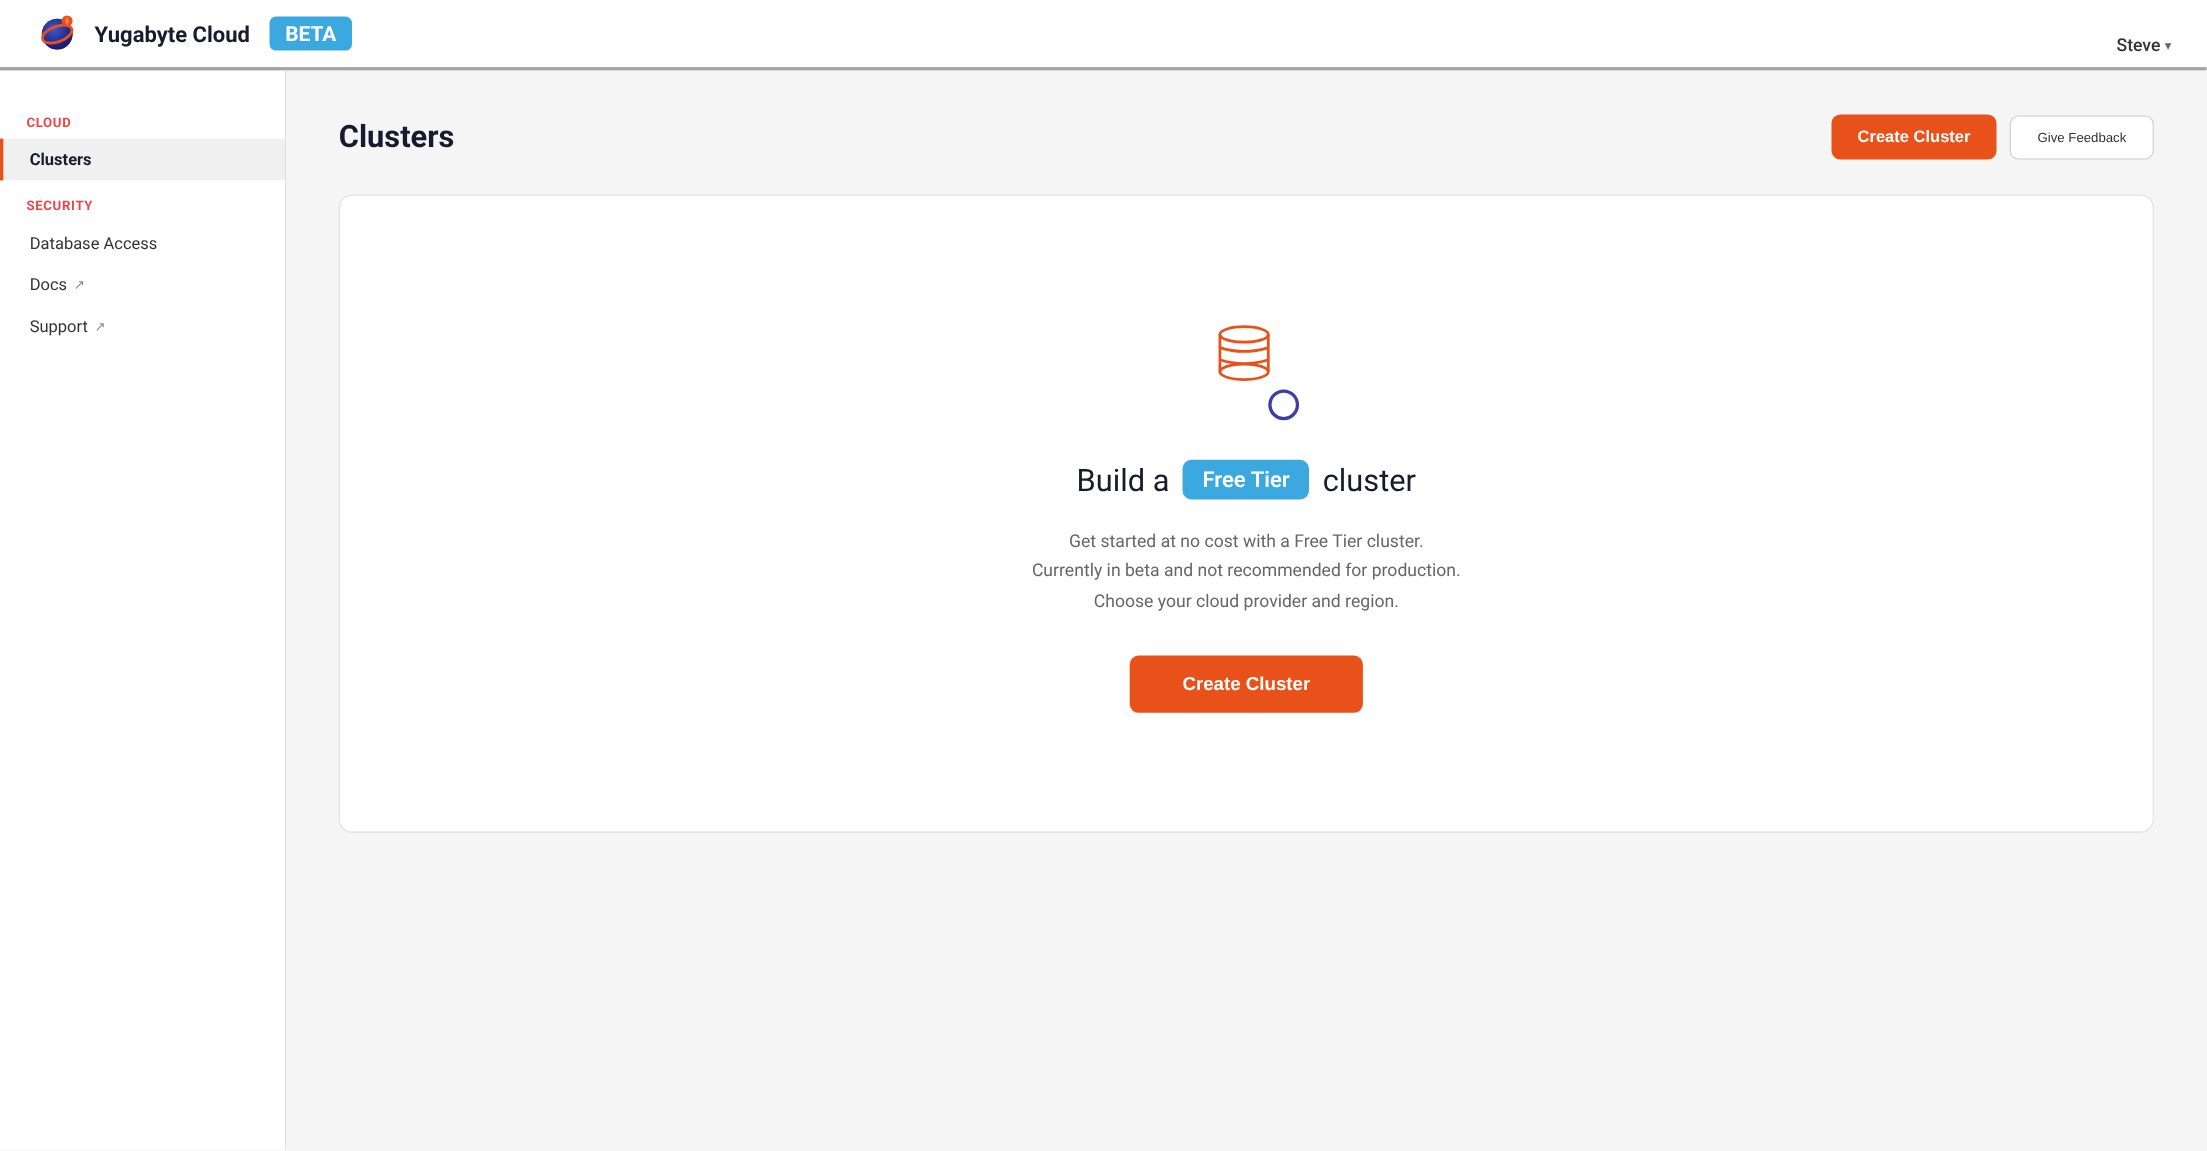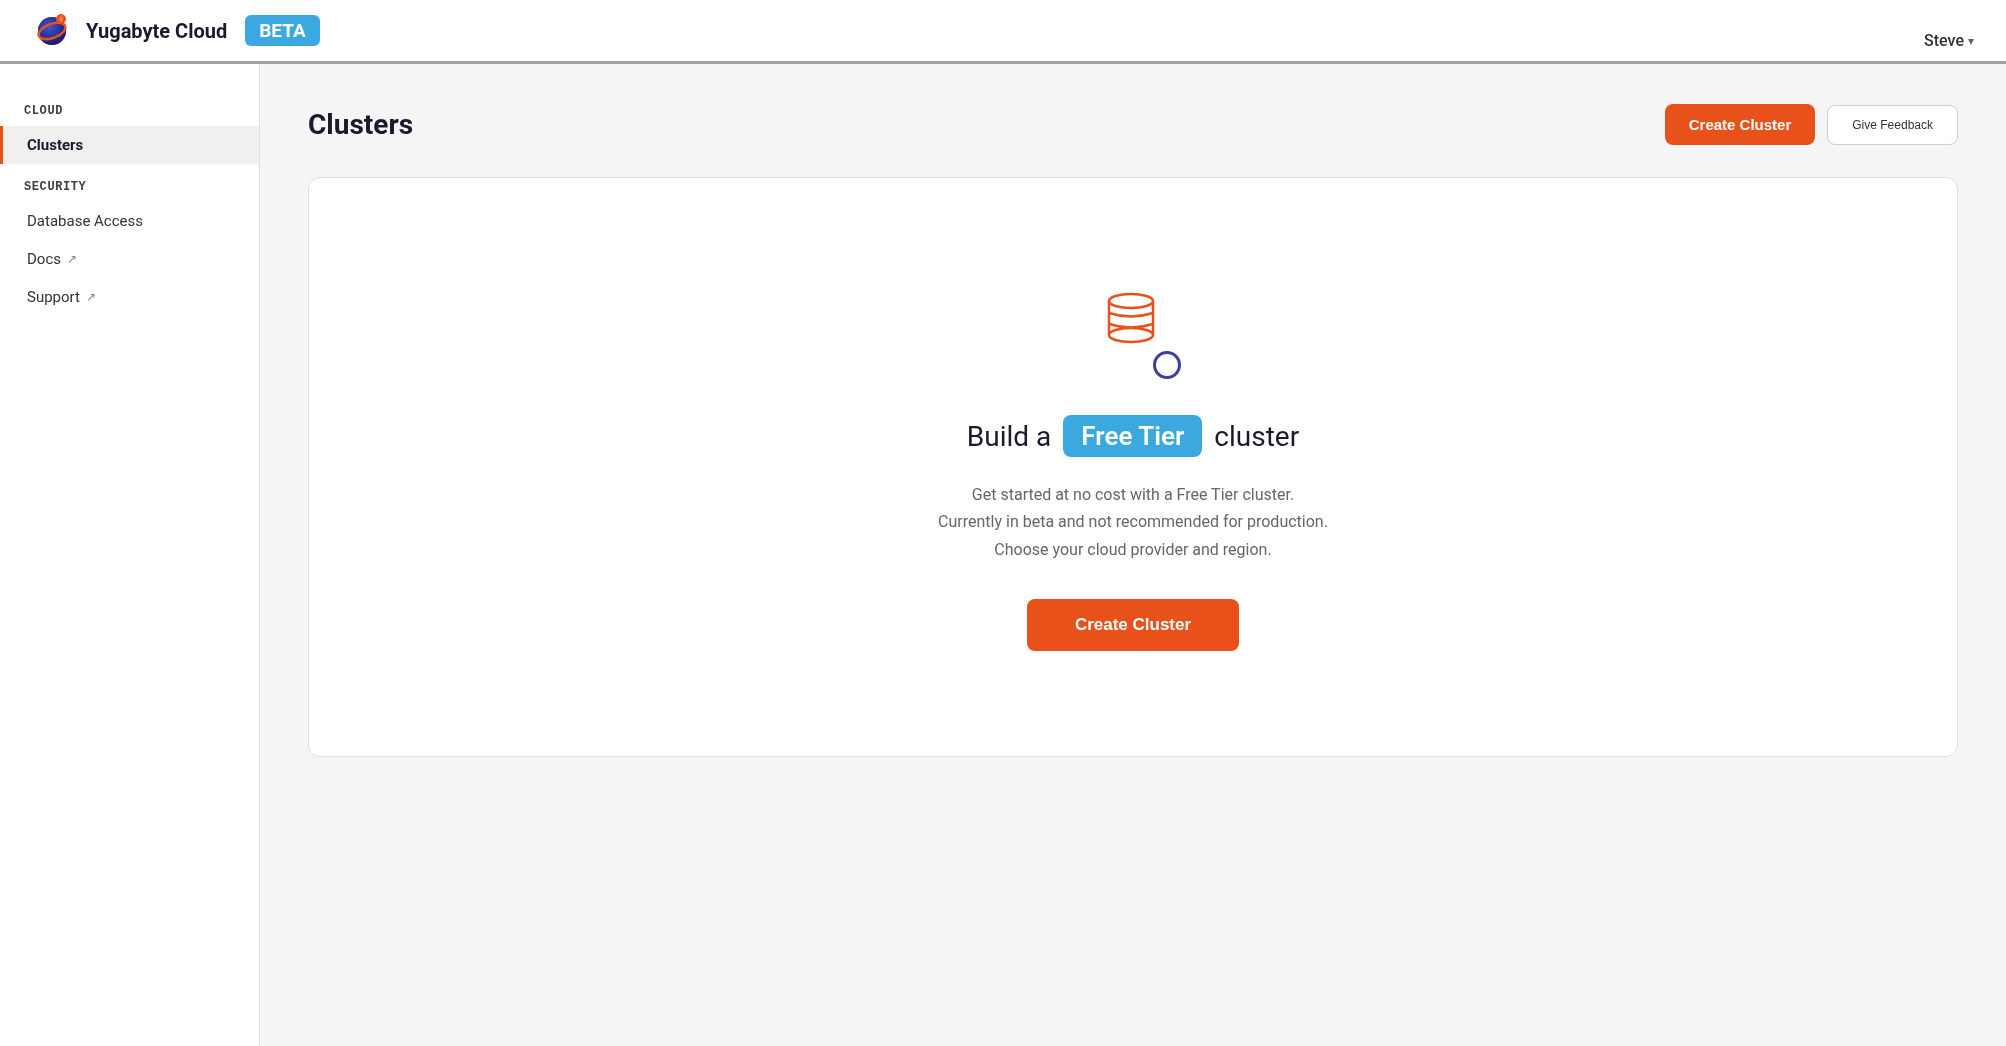--- a/index.html
+++ b/index.html
@@ -92,24 +92,23 @@
       background: #fff;
       border-right: 1px solid #e0e0e0;
       padding: 24px 0;
       flex-shrink: 0;
       min-height: calc(100vh - 64px);
     }
 
     .sidebar-section-label {
       font-size: 12px;
       font-weight: 700;
-      color: #404040;
+      color: #ef4444;
       padding: 16px 24px 8px 24px;
       letter-spacing: 0.05em;
-      font-family: Liberation Mono, monospace;
     }
 
     .sidebar-item {
       display: flex;
       align-items: center;
       padding: 10px 24px;
       font-size: 15px;
       color: #333;
       cursor: pointer;
       border-left: 3px solid transparent;
@@ -221,21 +220,21 @@
       display: flex;
       align-items: center;
       gap: 12px;
       flex-wrap: wrap;
       justify-content: center;
     }
 
     .free-tier-badge {
       background: #3ba8e0;
       color: white;
-      font-size: 26px;
+      font-size: 20px;
       font-weight: 600;
       padding: 6px 18px;
       border-radius: 8px;
     }
 
     .empty-state-description {
       font-size: 16px;
       color: #666;
       line-height: 1.7;
       margin-bottom: 36px;

